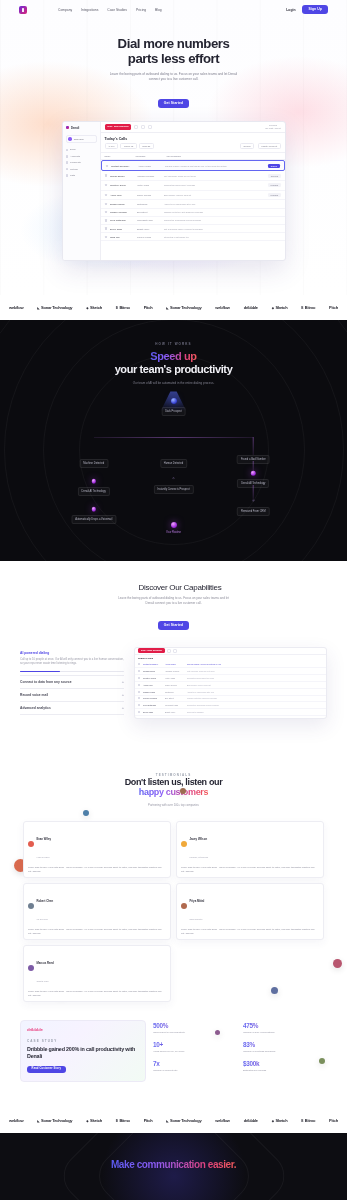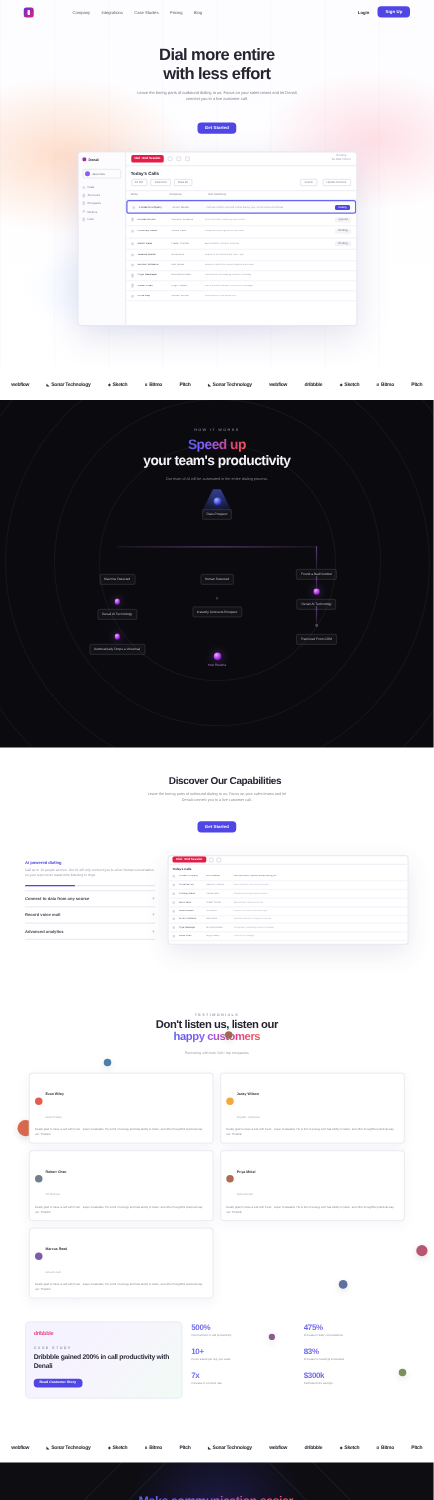--- a/index.html
+++ b/index.html
@@ -103,21 +103,21 @@
   
   .logos{
     height:25px; display:flex; align-items:center; justify-content:space-between;
     padding:0 9px; background:#fff;
   }
   .logo-item{ font-size:4px; font-weight:800; color:#26262f; display:flex; align-items:center; gap:1.6px; letter-spacing:-.2px;}
   .logo-item .g{font-size:3px;font-weight:600;color:#33333d;}
 
   
   .dark{
-    position:relative; background:#0b0b0f; padding:22px 0 30px; overflow:hidden; height:278px;
+    position:relative; background:#0b0b0f; padding:22px 0 30px; overflow:hidden; height:241px;
   }
   .dark-rings{position:absolute;left:50%;top:-80px;transform:translateX(-50%);width:420px;height:420px;}
   .dark-rings span{
     position:absolute;border:1px solid rgba(255,255,255,.045);border-radius:50%;
     left:50%;top:50%;transform:translate(-50%,-50%);
   }
   .dark h2{ position:relative; z-index:3; text-align:center; font-size:11px; line-height:1.2; font-weight:700; color:#f2f2f7; letter-spacing:-.4px;}
   .grad-text{
     background:linear-gradient(90deg,#5b5bf0 0%,#8b5cf6 35%,#e0427f 75%,#f25a5a 100%);
     -webkit-background-clip:text;background-clip:text;color:transparent;
@@ -145,21 +145,21 @@
   .hline{position:absolute;height:.6px;background:linear-gradient(90deg,rgba(200,120,255,.1),rgba(200,120,255,.4),rgba(200,120,255,.1));}
   .beam{
     position:absolute;left:50%;top:-6px;transform:translateX(-50%);
     width:26px;height:20px;
     background:linear-gradient(180deg,rgba(90,110,255,.55),rgba(90,110,255,0));
     clip-path:polygon(38% 0,62% 0,100% 100%,0 100%);
   }
 
   
   .cap{ padding:22px 0 34px; background:#fff; text-align:center;}
-  .cap h2{ font-size:8px; font-weight:700; letter-spacing:-.3px; color:#252532;padding-left:13px;}
+  .cap h2{ font-size:8px; font-weight:400; letter-spacing:-.3px; color:#252532;padding-left:13px;}
   .cap .sub{ font-size:3px; color:#8b8b99; line-height:1.6; max-width:120px; margin:4px auto 0;}
   .cap-body{ display:flex; gap:10px; padding:0 20px; margin-top:17px; text-align:left; align-items:flex-start;}
   .acc{ width:104px; flex:none;}
   .acc-item{ border-bottom:.5px solid #ececf2; padding:4px 0;}
   .acc-item.open .acc-title{ color:#4f46e5; font-weight:700;}
   .acc-title{ font-size:3.3px; color:#4a4a58; font-weight:600; display:flex; align-items:center; justify-content:space-between;}
   .acc-title .pl{ font-size:4px; color:#c2c2d0; line-height:0;}
   .acc-text{ font-size:2.7px; color:#9898a6; line-height:1.75; margin-top:3px;}
   .acc-bar{ height:.8px; background:#e7e7ef; border-radius:1px; margin-top:3.5px;}
   .acc-bar i{display:block;height:100%;width:38%;background:#4f46e5;border-radius:1px;}
@@ -233,22 +233,22 @@
         <a href="#">Blog</a>
       </div>
       <div class="nav-right">
         <button class="btn-ghost">Login</button>
         <button class="btn-primary">Sign Up</button>
       </div>
     </nav>
 
     <div class="hero-inner">
       <h1>
-        <span>Dial more entire</span><br>
-        <span>with less effort</span>
+        <span>Dial more numbers</span><br>
+        <span>parts less effort</span>
       </h1>
       <p class="hero-sub">Leave the boring parts of outbound dialing to us. Focus on your sales teams and let Denali connect you to a live customer call.</p>
       <div class="hero-cta">
         <button class="btn-primary">Get Started</button>
       </div>
     </div>
 
     <div class="dash">
       <div class="dash-side">
         <div class="dash-brand">

